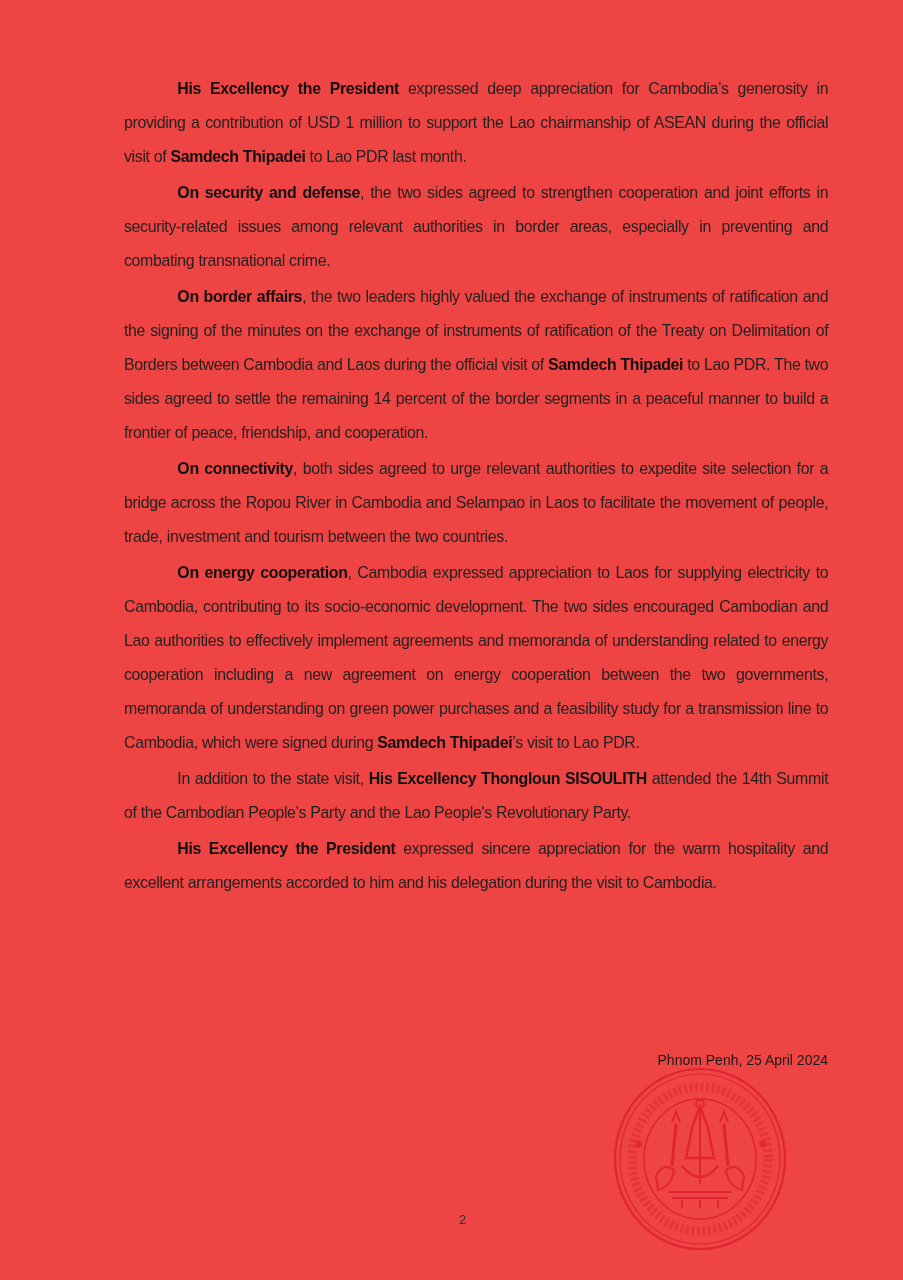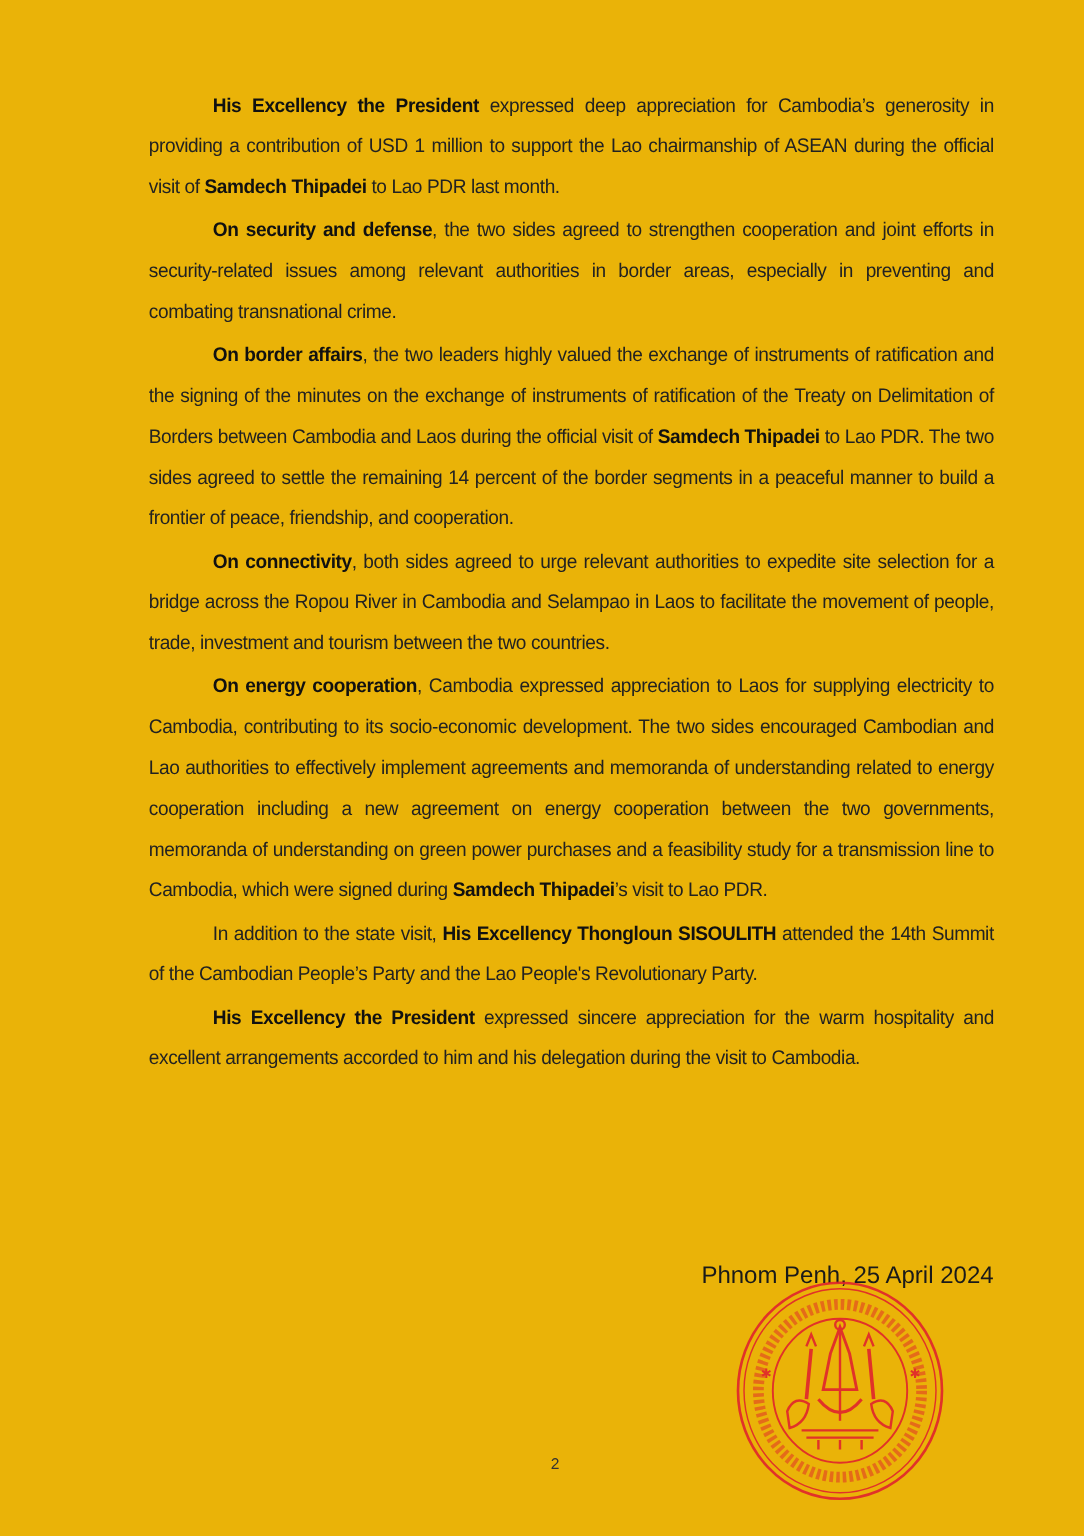--- a/index.html
+++ b/index.html
@@ -1,34 +1,34 @@
 <!DOCTYPE html>
 <html><head>
 <meta charset="utf-8">
 <style>
   html, body { margin: 0; padding: 0; background: #ffffff; }
   body { width: 903px; height: 1280px; position: relative; overflow: hidden; }
   .page {
     position: absolute; left: 0; top: 0; width: 903px; height: 1280px;
-    background: #eab308;
+    background: #ef4444;
   }
   .body-text {
     position: absolute; left: 124px; top: 71px; width: 704px;
     font-family: "Liberation Sans", sans-serif;
     font-size: 16.4px; line-height: 34px; color: #222222;
     letter-spacing: -0.35px;
   }
   .para {
     margin: 0 0 2px 0; text-align: justify; text-indent: 55px;
     transform: scaleX(0.97); transform-origin: left top; width: 726px;
   }
   .para b { font-weight: bold; color: #111111; }
   .date-line {
     position: absolute; right: 75px; top: 1052px;
-    font-family: "Liberation Sans", sans-serif; font-size: 20px; color: #1a1a1a;
+    font-family: "Liberation Sans", sans-serif; font-size: 14px; color: #1a1a1a;
   }
   .seal {
     position: absolute; left: 612px; top: 1066px; width: 176px; height: 186px;
   }
   .page-number {
     position: absolute; left: 459px; top: 1212px;
     font-family: "Liberation Sans", sans-serif; font-size: 13px; color: #333;
   }
 </style>
 </head>

